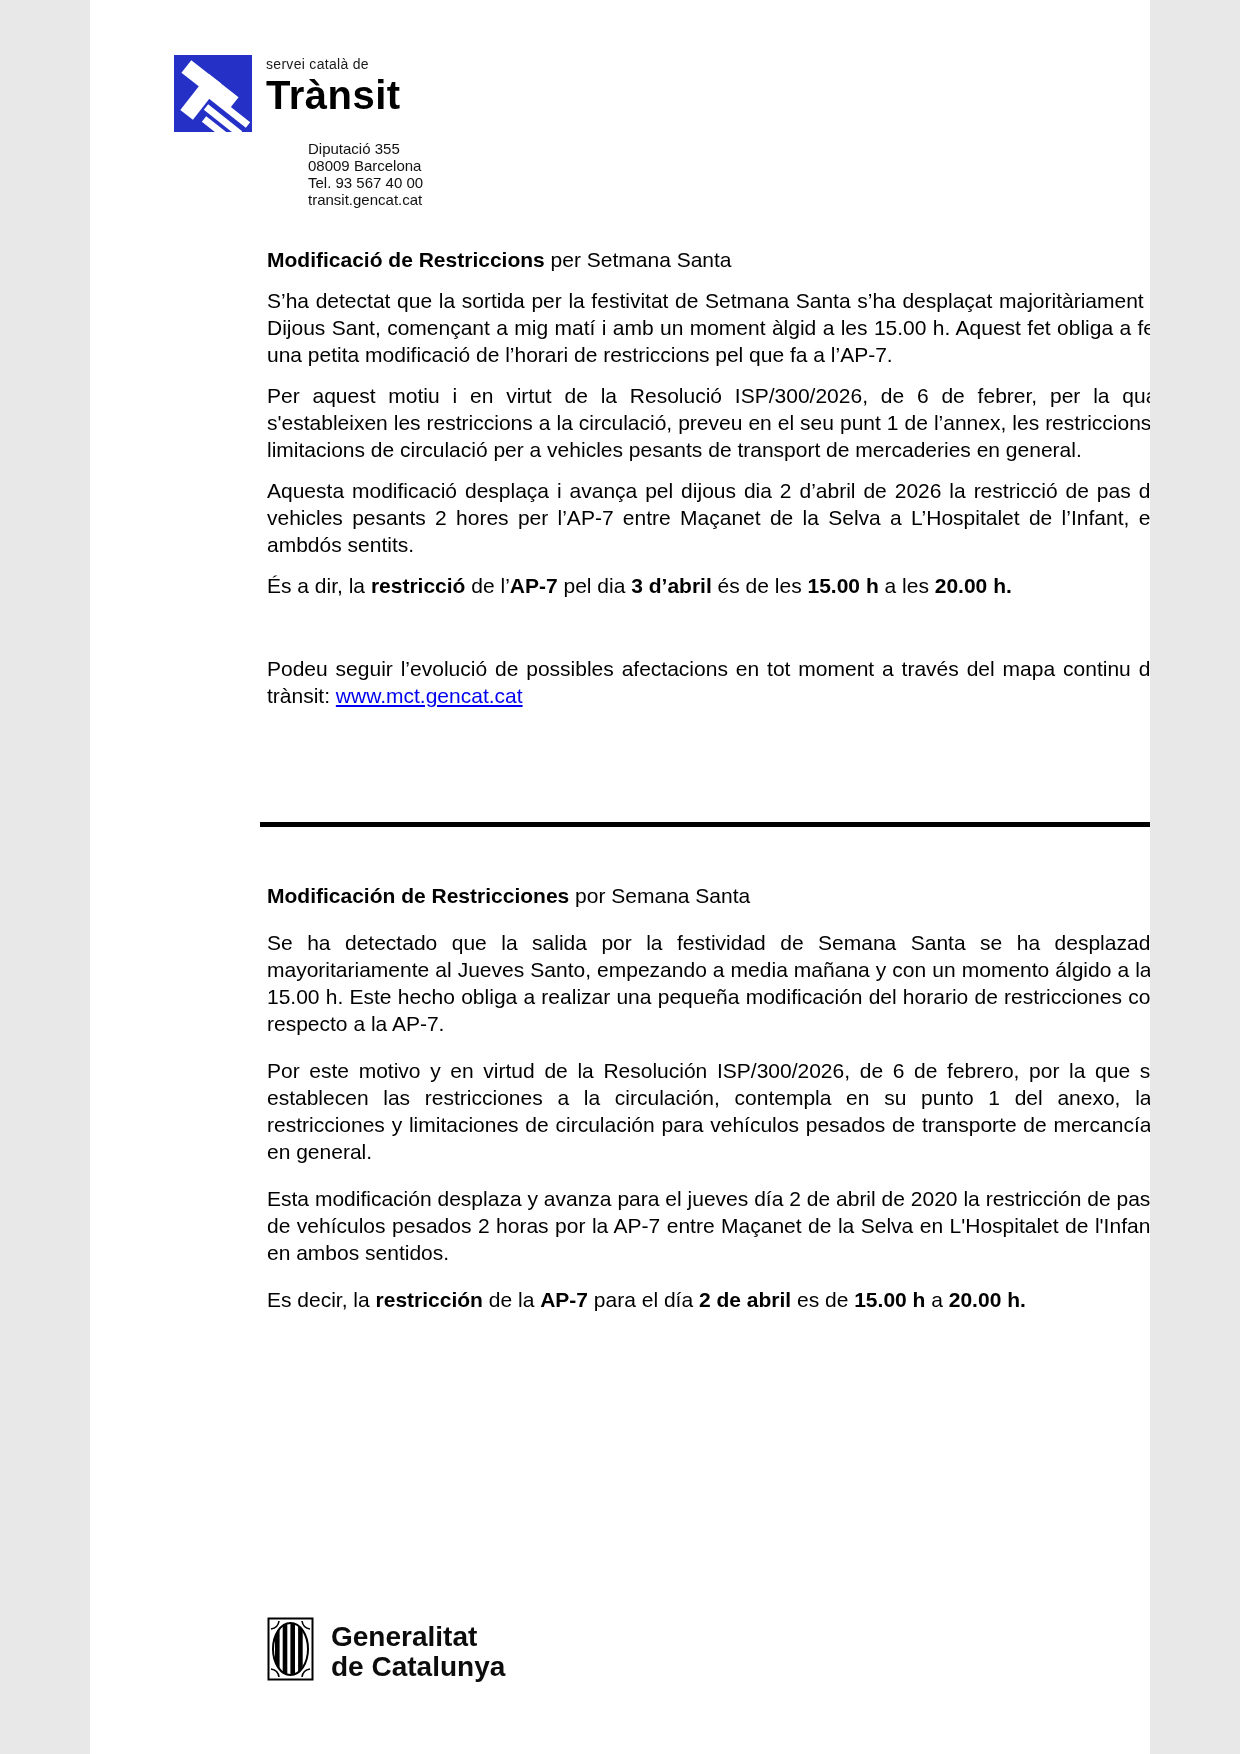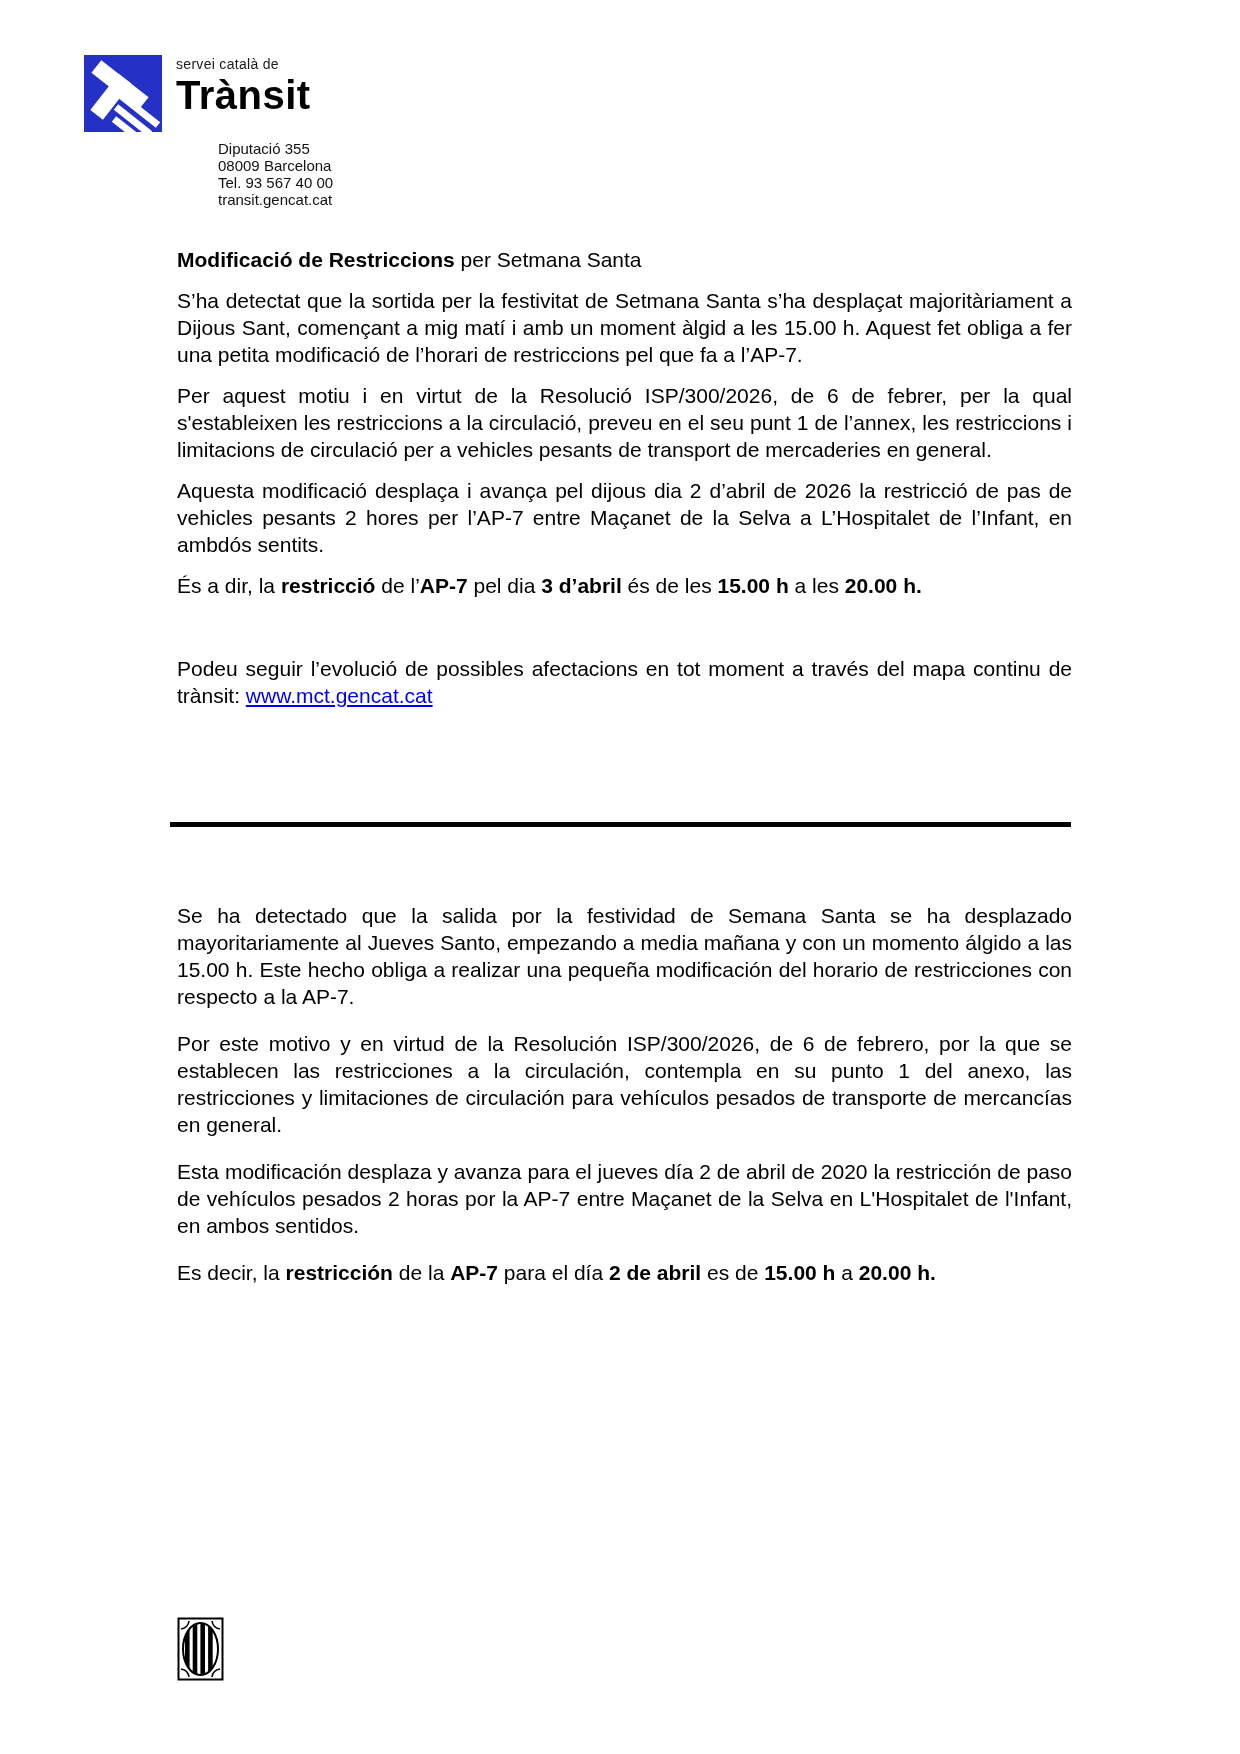--- a/index.html
+++ b/index.html
@@ -1,18 +1,18 @@
 <!DOCTYPE html>
 <html lang="ca" style="--logo-blue: #2531C6; --link-blue: #0000EE;"><head>
 <meta charset="utf-8">
 <style>
   html,body{margin:0;padding:0;background:#e8e8e8;}
   .page{
     position:relative;
-    width:1240px;height:1754px;
+    width:1060px;height:1754px;
     margin:0 auto;
     background:#ffffff;
     font-family:"Liberation Sans", sans-serif;
     color:#000;
     overflow:hidden;
   }
   
   .logo-mark{position:absolute;left:84px;top:55px;width:78px;height:77px;}
   .logo-text{position:absolute;left:176px;top:56px;}
   .tagline{font-size:14px;line-height:16px;color:#1a1a1a;letter-spacing:.3px;}
@@ -80,20 +80,21 @@
     <p class="para">Aquesta modificació desplaça i avança pel dijous dia 2 d’abril de 2026 la restricció de pas de vehicles pesants 2 hores per l’AP-7 entre Maçanet de la Selva a L’Hospitalet de l’Infant, en ambdós sentits.</p>
 
     <p class="para"><span>És a dir, la </span><b>restricció</b><span> de l’</span><b>AP-7</b><span> pel dia </span><b>3 d’abril</b><span> és de les </span><b>15.00 h</b><span> a les </span><b>20.00 h.</b></p>
 
     <p class="para para-follow"><span>Podeu seguir l’evolució de possibles afectacions en tot moment a través del mapa continu de trànsit: </span><a href="#" class="doc-link">www.mct.gencat.cat</a></p>
   </section>
 
   <hr class="divider">
 
   <section class="section section-es">
+    <h2 class="section-title"><span class="t-bold">Modificación de Restricciones</span><span> por Semana Santa</span></h2>
 
     <p class="para">Se ha detectado que la salida por la festividad de Semana Santa se ha desplazado mayoritariamente al Jueves Santo, empezando a media mañana y con un momento álgido a las 15.00 h. Este hecho obliga a realizar una pequeña modificación del horario de restricciones con respecto a la AP-7.</p>
     <p class="para">Por este motivo y en virtud de la Resolución ISP/300/2026, de 6 de febrero, por la que se establecen las restricciones a la circulación, contempla en su punto 1 del anexo, las restricciones y limitaciones de circulación para vehículos pesados de transporte de mercancías en general.</p>
     <p class="para">Esta modificación desplaza y avanza para el jueves día 2 de abril de 2020 la restricción de paso de vehículos pesados 2 horas por la AP-7 entre Maçanet de la Selva en L'Hospitalet de l'Infant, en ambos sentidos.</p>
 
     <p class="para"><span>Es decir, la </span><b>restricción</b><span> de la </span><b>AP-7</b><span> para el día </span><b>2 de abril</b><span> es de </span><b>15.00 h</b><span> a </span><b>20.00 h.</b></p>
 
   </section>
 
   <footer class="footer">
@@ -110,15 +111,19 @@
           </clipPath>
         <ellipse cx="23.5" cy="32" rx="17.5" ry="26" fill="#fff" stroke="#000" stroke-width="2"></ellipse>
         <g clip-path="url(#seal-oval)" fill="#000">
           <rect x="8" y="4" width="4.6" height="56"></rect>
           <rect x="15.7" y="4" width="4.6" height="56"></rect>
           <rect x="23.4" y="4" width="4.6" height="56"></rect>
           <rect x="31.1" y="4" width="4.6" height="56"></rect>
         </g>
       </svg>
     </div>
+    <div class="gencat-text">
+      <div>Generalitat</div>
+      <div>de Catalunya</div>
+    </div>
   </footer>
 
 </div>
 
 </body></html>

